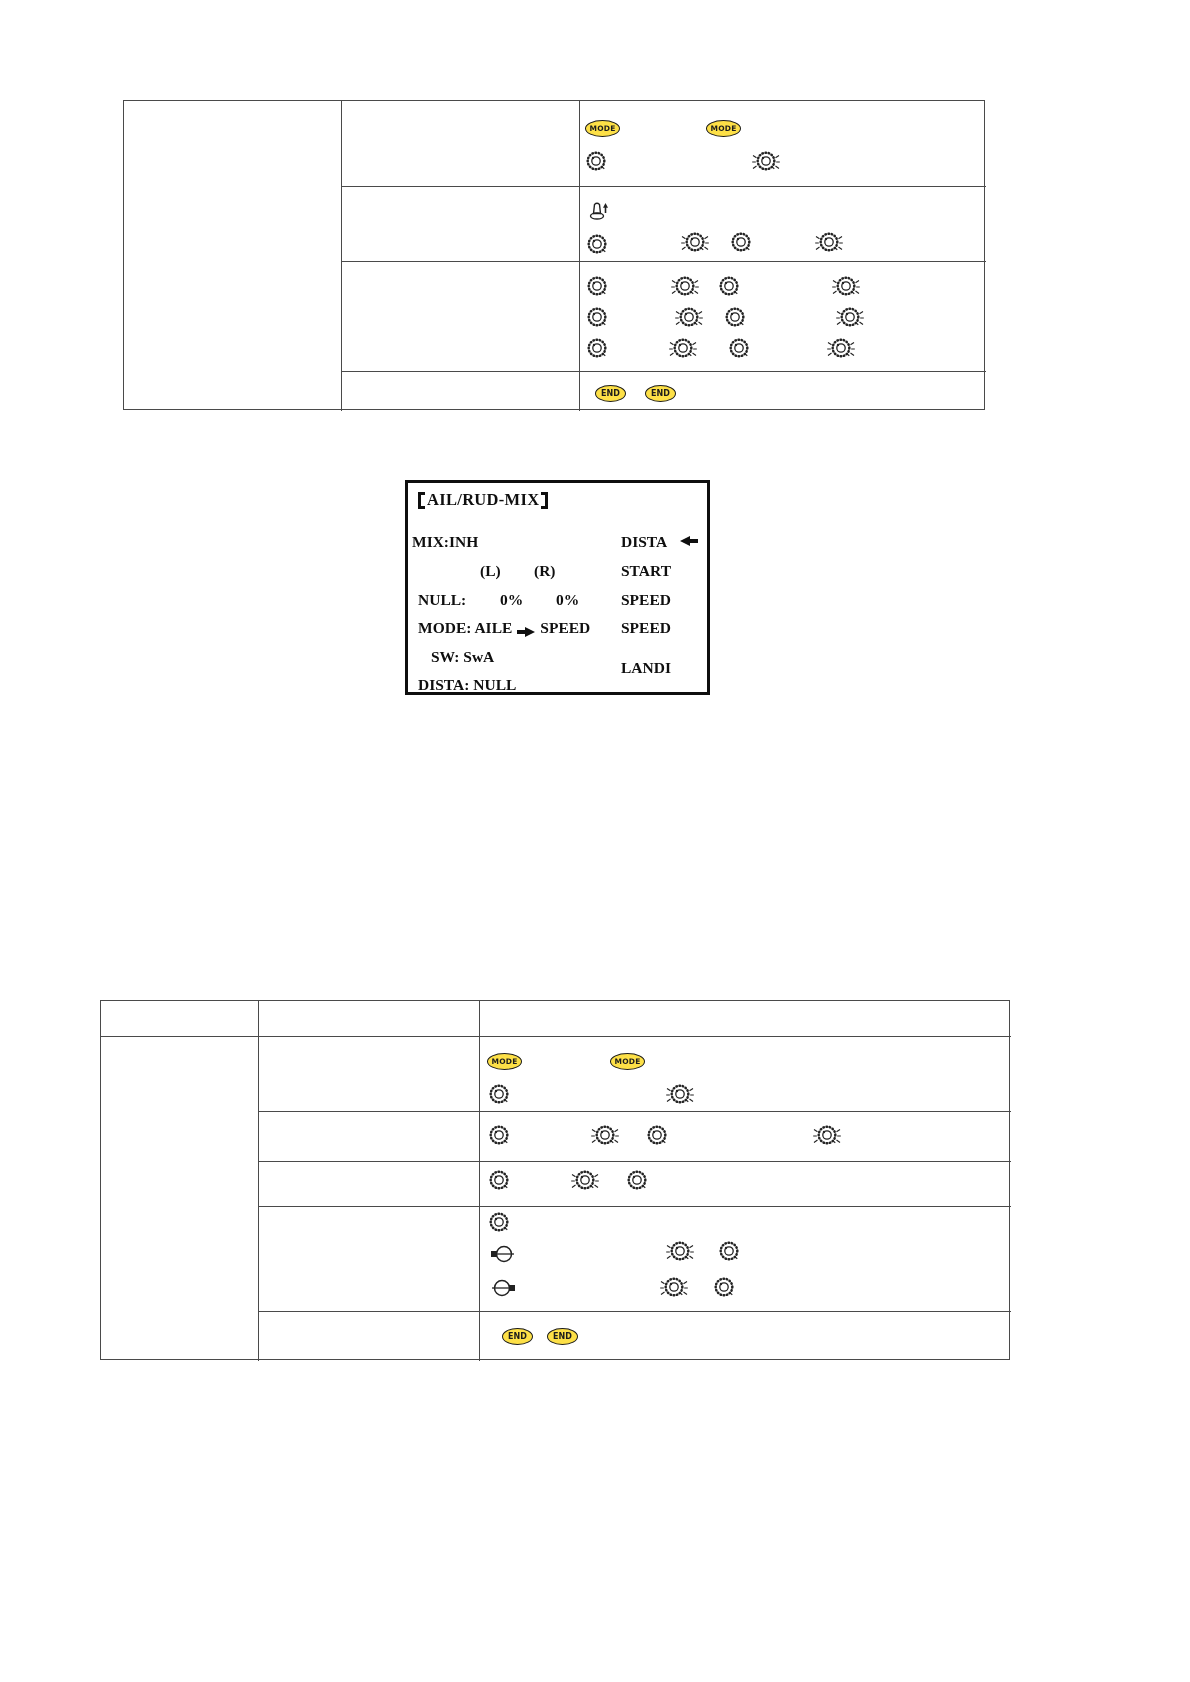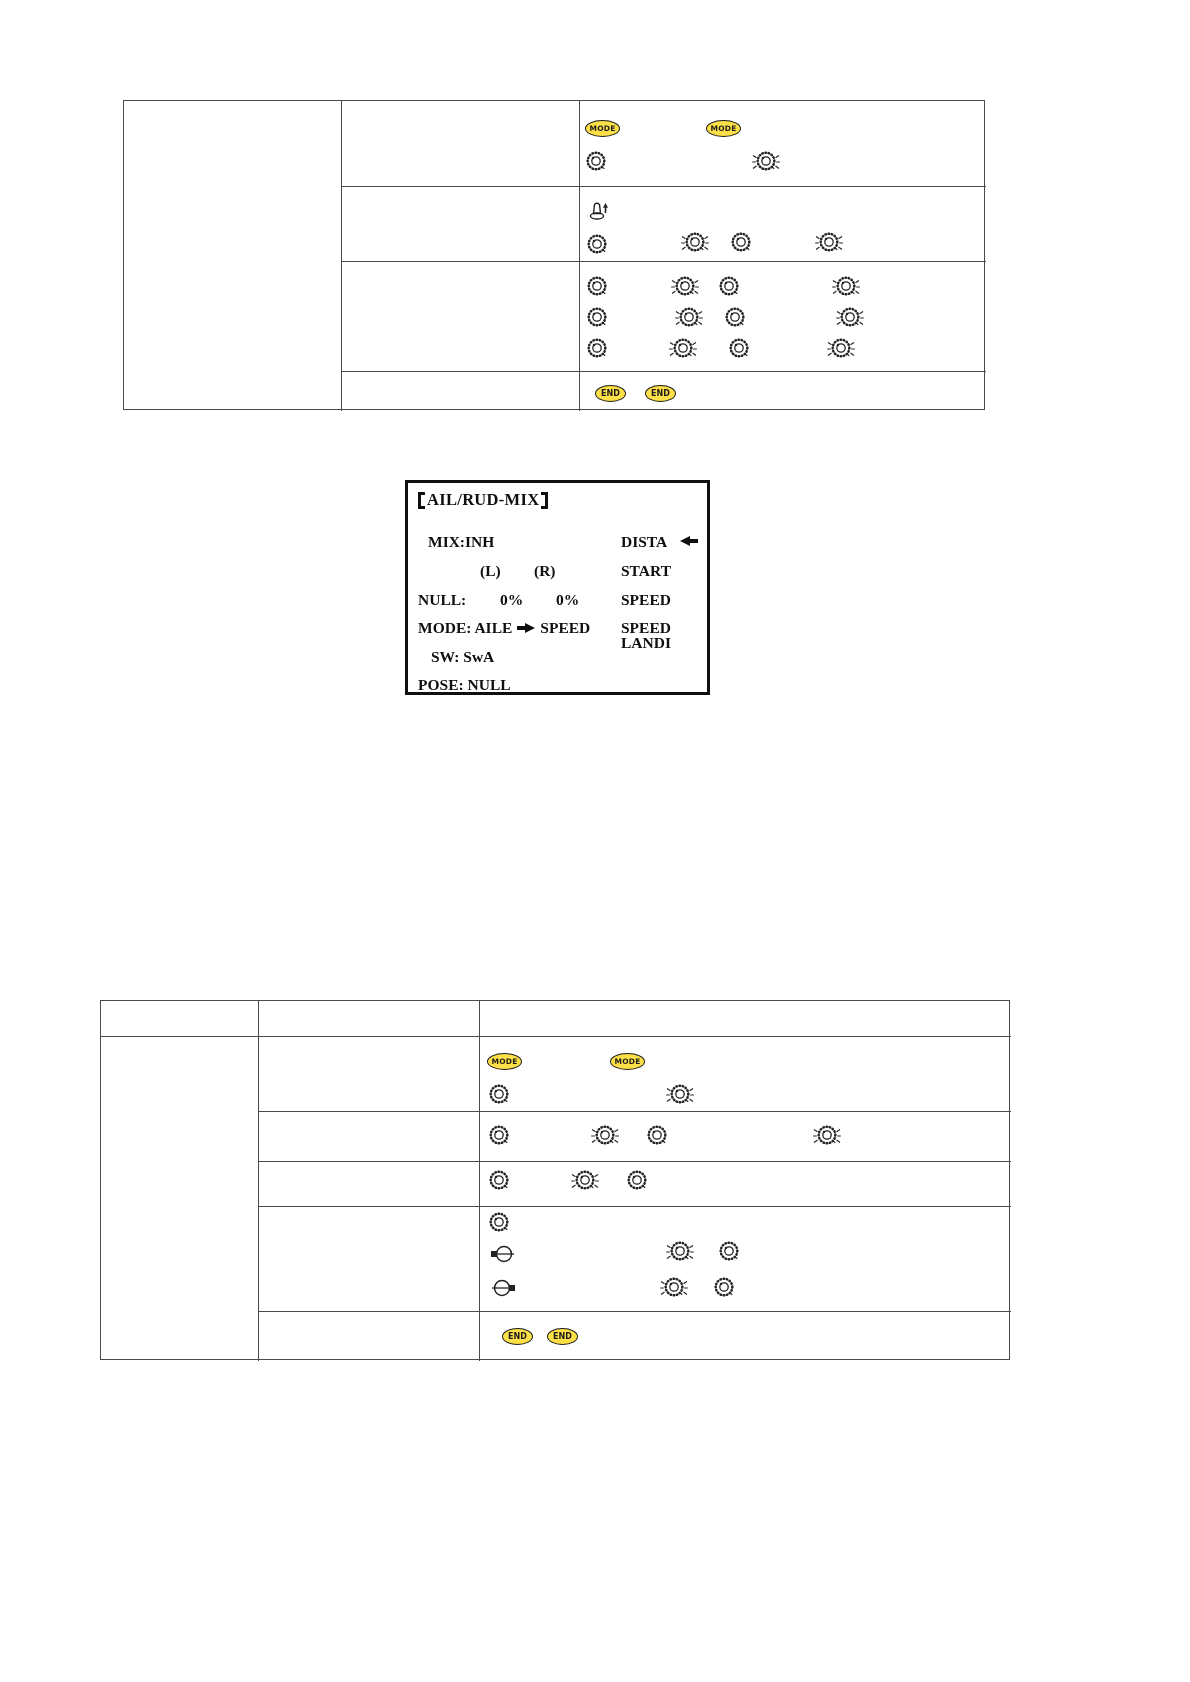--- a/index.html
+++ b/index.html
@@ -24,21 +24,21 @@
   
   .lcd { position:absolute; left:405px; top:480px; width:305px; height:215px;
          border:3px solid #0f0f0f; background:#fff; color:#0f0f0f;
          font-family:"Liberation Serif", serif; font-weight:bold; }
   .lcd .lt { position:absolute; font-size:15.5px; white-space:nowrap; }
   .lcd .title-row { position:absolute; left:10px; top:7px; display:flex; align-items:center; gap:2px; }
   .lcd .title-text { font-size:16.5px; letter-spacing:.3px; }
   .brack { display:inline-block; width:7px; height:17px; border:3.5px solid #0f0f0f; }
   .brack.l { border-right:0; }
   .brack.r { border-left:0; }
-  .flexrow { position:absolute; display:flex; align-items:center; gap:5px; }
+  .flexrow { position:absolute; display:flex; align-items:flex-end; gap:5px; }
 
   
   .cursor { position:absolute; display:flex; align-items:center; }
   .tri-l { width:0; height:0; border-top:5.5px solid transparent; border-bottom:5.5px solid transparent; border-right:10px solid #0f0f0f; }
   .tri-r { width:0; height:0; border-top:5.5px solid transparent; border-bottom:5.5px solid transparent; border-left:10px solid #0f0f0f; }
   .tail  { width:8px; height:3.5px; background:#0f0f0f; }
 </style>
 </head>
 <body>
 
@@ -151,48 +151,48 @@
     <span class="pill end" style="left:521px; top:284px">END</span>
   </div>
 
   <div class="lcd">
     <div class="title-row">
       <span class="brack l"></span>
       <span class="title-text">AIL/RUD-MIX</span>
       <span class="brack r"></span>
     </div>
 
-    <span class="lt" style="left:20px;  top:50px">MIX:INH</span>
+    <span class="lt" style="left:4px;  top:50px">MIX:INH</span>
     <span class="lt" style="left:72px;  top:79px">(L)</span>
     <span class="lt" style="left:126px; top:79px">(R)</span>
     <span class="lt" style="left:10px;  top:108px">NULL:</span>
     <span class="lt" style="left:92px;  top:108px">0%</span>
     <span class="lt" style="left:148px; top:108px">0%</span>
 
     <div class="flexrow" style="left:10px; top:136px">
       <span class="lt" style="position:static">MODE: AILE</span>
       <span class="cursor" style="position:static">
           <span class="tail"></span>
           <span class="tri-r"></span>
         </span>
       <span class="lt" style="position:static">SPEED</span>
     </div>
 
     <span class="lt" style="left:23px; top:165px">SW: SwA</span>
-    <span class="lt" style="left:10px; top:193px">POSE: NULL</span>
+    <span class="lt" style="left:10px; top:193px">DISTA: NULL</span>
 
     <span class="lt" style="left:213px; top:50px">DISTA</span>
     <span class="cursor" style="left:272px; top:53px">
         <span class="tri-l"></span>
         <span class="tail"></span>
       </span>
     <span class="lt" style="left:213px; top:79px">START</span>
     <span class="lt" style="left:213px; top:108px">SPEED</span>
     <span class="lt" style="left:213px; top:136px">SPEED</span>
-    <span class="lt" style="left:213px; top:151px">LANDI</span>
+    <span class="lt" style="left:213px; top:176px">LANDI</span>
   </div>
 
   <div class="tbl" style="left:100px; top:1000px; width:910px; height:360px">
     <div class="vl" style="left:157px; top:0; height:360px"></div>
     <div class="vl" style="left:378px; top:0; height:360px"></div>
     <div class="hl" style="left:0;     top:35px;  width:910px"></div>
     <div class="hl" style="left:157px; top:110px; width:753px"></div>
     <div class="hl" style="left:157px; top:160px; width:753px"></div>
     <div class="hl" style="left:157px; top:205px; width:753px"></div>
     <div class="hl" style="left:157px; top:310px; width:753px"></div>

